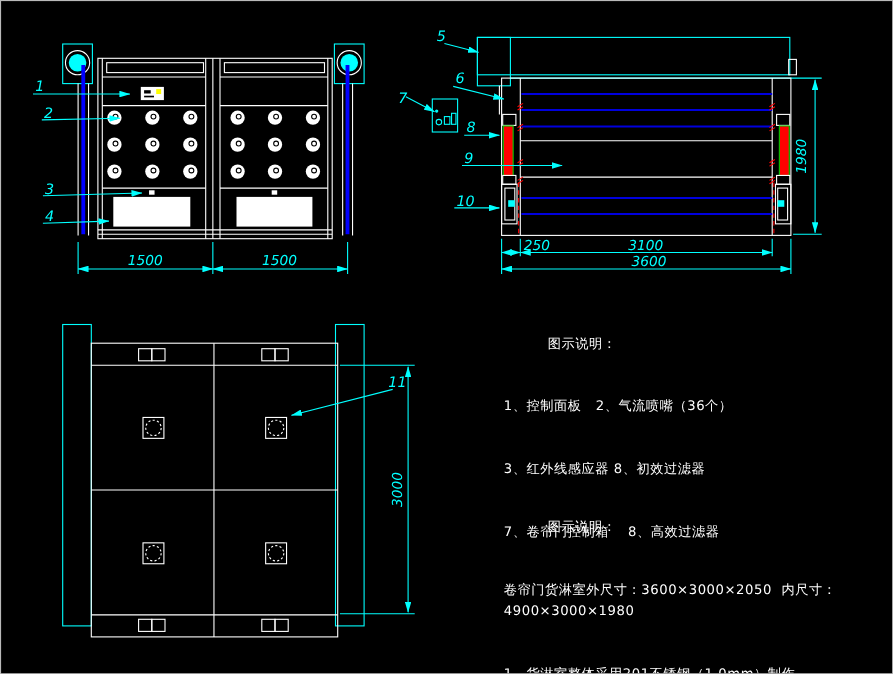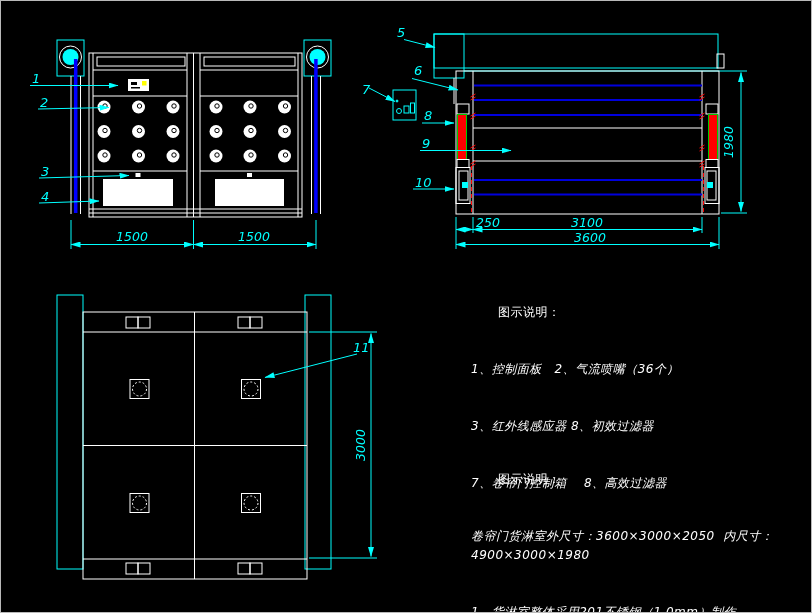--- a/index.html
+++ b/index.html
@@ -8,21 +8,21 @@
     overflow:hidden;border:1px solid #b9b9b9;box-sizing:border-box;
     font-family:"DejaVu Sans",sans-serif;
   }
   svg{position:absolute;left:0;top:0;}
   .lbl{fill:#00ffff;font-style:italic;font-size:13px;font-family:"DejaVu Sans",sans-serif;}
   .dim{fill:#00ffff;font-style:italic;font-size:12.5px;font-family:"DejaVu Sans",sans-serif;}
   .textblock{
     position:absolute;color:#fff;font-size:12px;line-height:19px;
     white-space:pre-wrap;font-family:"DejaVu Sans",sans-serif;letter-spacing:0.5px;
   }
-  .textblock .t-line{font-style:italic;margin-left:13px;}
+  .textblock .t-line{}
   .textblock .t-title{font-style:normal;padding-left:40px;}
 </style>
 </head>
 <body>
 
 <div id="canvas">
 
 <svg width="812" height="613" viewBox="0 0 812 613">
   <defs>
     <marker id="arr" viewBox="0 0 10 6" refX="9.5" refY="3" markerWidth="10" markerHeight="6" orient="auto-start-reverse">

